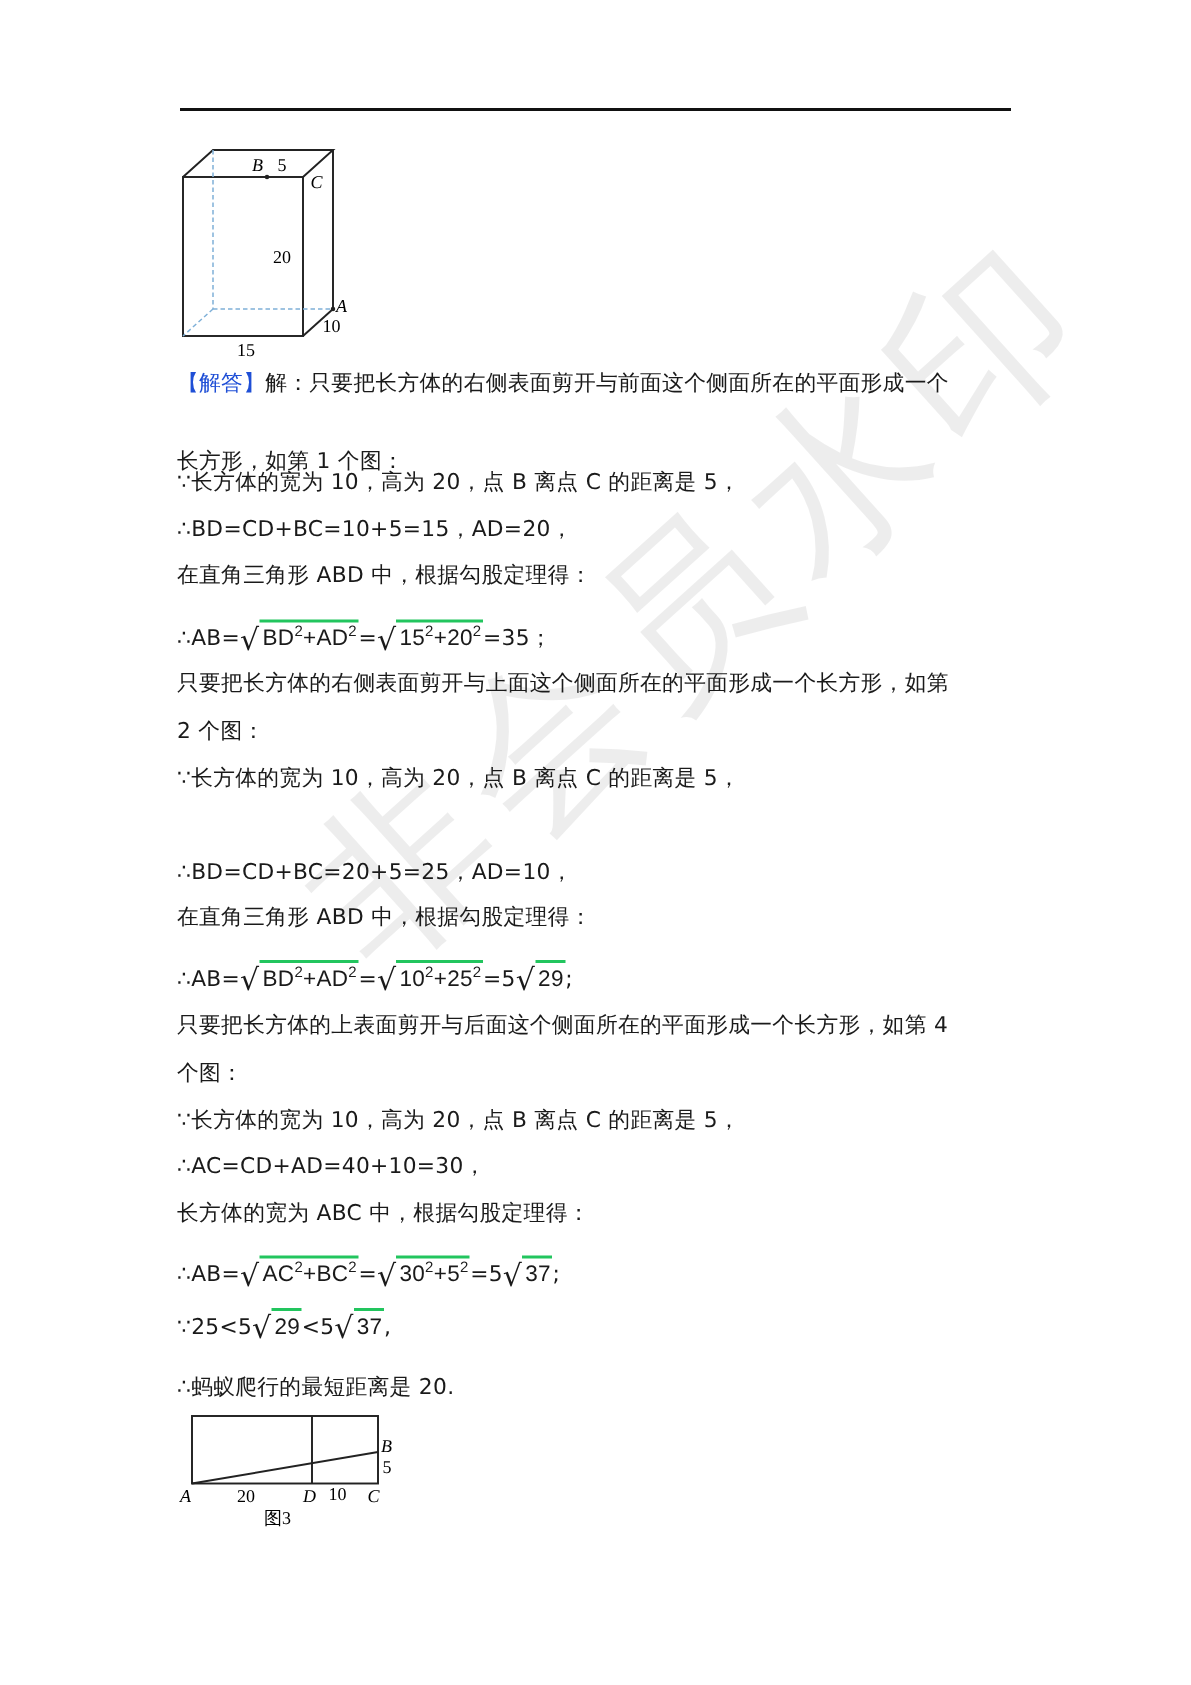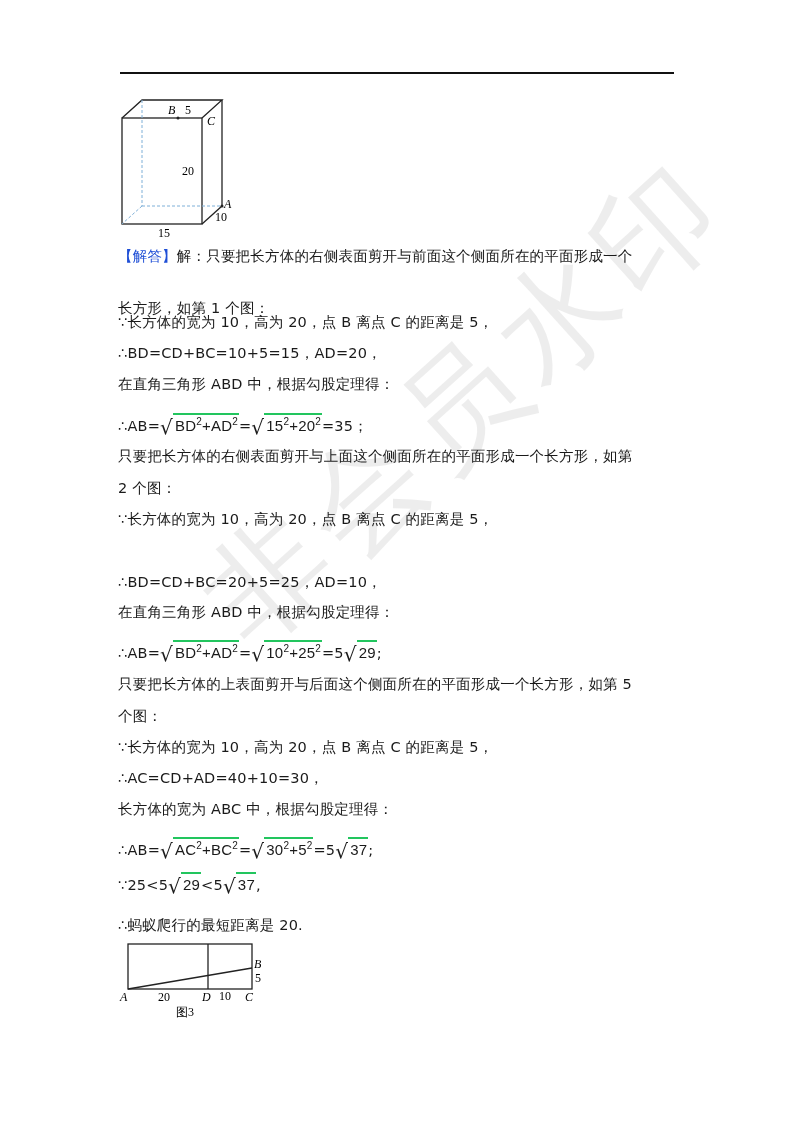--- a/index.html
+++ b/index.html
@@ -64,21 +64,21 @@
 <div class="line" style="top:446px">只要把长方体的右侧表面剪开与上面这个侧面所在的平面形成一个长方形，如第</div>
 <div class="line" style="top:478px">2 个图：</div>
 <div class="line" style="top:509px">∵长方体的宽为 10，高为 20，点 B 离点 C 的距离是 5，</div>
 <div class="line" style="top:572px">∴BD=CD+BC=20+5=25，AD=10，</div>
 <div class="line" style="top:602px">在直角三角形 ABD 中，根据勾股定理得：</div>
 
 <div class="line" style="top:639px">
   <span>∴AB=</span><span class="rad"><span class="sym">√</span><span class="body"><span>BD</span><sup>2</sup>+<span>AD</span><sup>2</sup></span></span><span>=</span><span class="rad"><span class="sym">√</span><span class="body"><span>10</span><sup>2</sup>+<span>25</span><sup>2</sup></span></span><span>=5</span><span class="rad"><span class="sym">√</span><span class="body">29</span></span><span>;</span>
 </div>
 
-<div class="line" style="top:674px">只要把长方体的上表面剪开与后面这个侧面所在的平面形成一个长方形，如第 5</div>
+<div class="line" style="top:674px">只要把长方体的上表面剪开与后面这个侧面所在的平面形成一个长方形，如第 4</div>
 <div class="line" style="top:706px">个图：</div>
 <div class="line" style="top:737px">∵长方体的宽为 10，高为 20，点 B 离点 C 的距离是 5，</div>
 <div class="line" style="top:768px">∴AC=CD+AD=40+10=30，</div>
 <div class="line" style="top:799px">长方体的宽为 ABC 中，根据勾股定理得：</div>
 
 <div class="line" style="top:836px">
   <span>∴AB=</span><span class="rad"><span class="sym">√</span><span class="body"><span>AC</span><sup>2</sup>+<span>BC</span><sup>2</sup></span></span><span>=</span><span class="rad"><span class="sym">√</span><span class="body"><span>30</span><sup>2</sup>+<span>5</span><sup>2</sup></span></span><span>=5</span><span class="rad"><span class="sym">√</span><span class="body">37</span></span><span>;</span>
 </div>
 
 <div class="line" style="top:875px">

